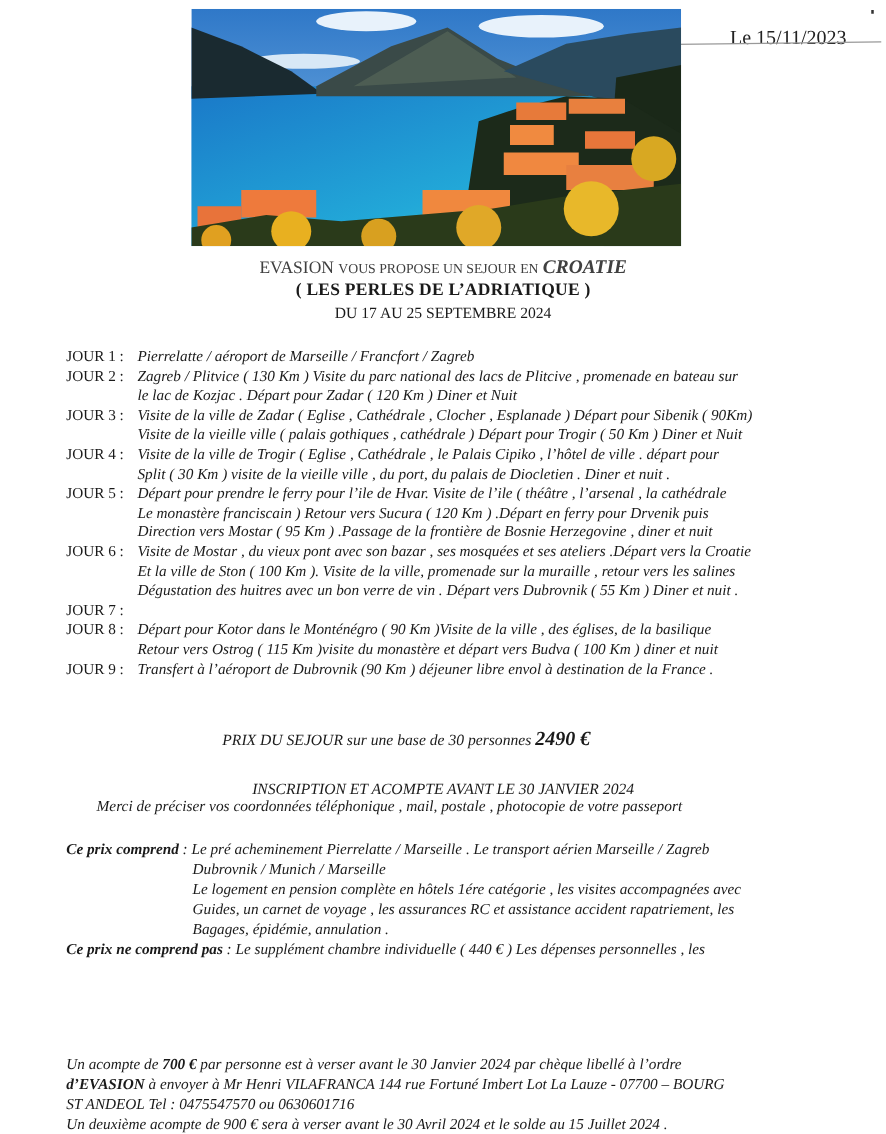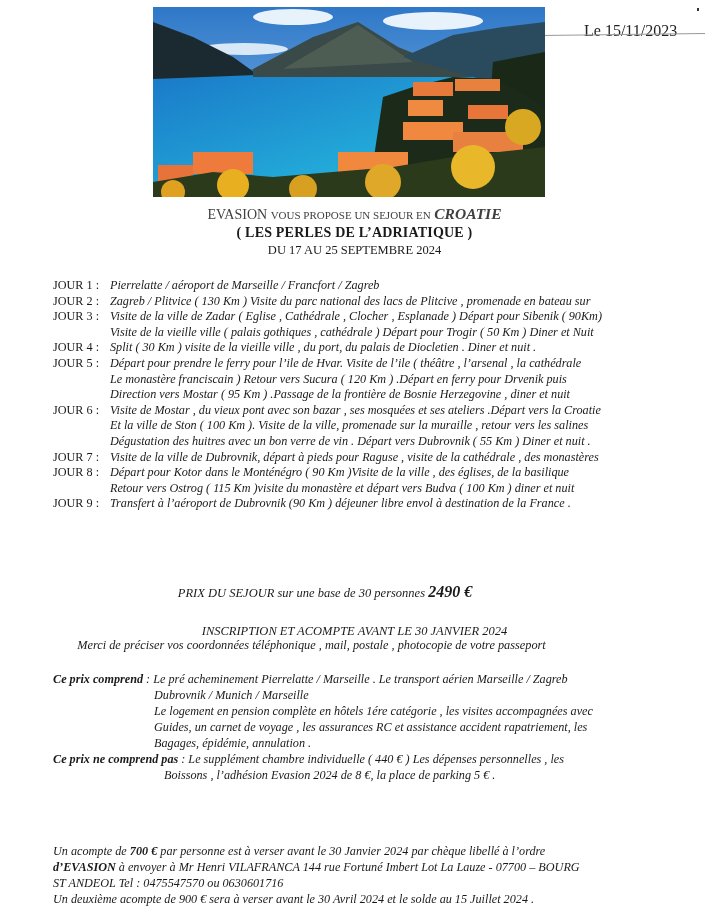--- a/index.html
+++ b/index.html
@@ -92,32 +92,34 @@
   <div class="day">
     <span class="lbl">JOUR 1 :</span>
     <span class="txt">
         <div>Pierrelatte / aéroport de Marseille / Francfort /  Zagreb</div>
       </span>
   </div>
   <div class="day">
     <span class="lbl">JOUR 2 :</span>
     <span class="txt">
       <div>Zagreb / Plitvice ( 130 Km ) Visite du parc national des lacs de Plitcive , promenade en bateau sur</div>
+      <div>le lac de Kozjac . Départ pour Zadar ( 120 Km ) Diner et Nuit</div>
     </span>
   </div>
   <div class="day">
     <span class="lbl">JOUR 3 :</span>
     <span class="txt">
       <div>Visite de la ville de Zadar ( Eglise , Cathédrale , Clocher , Esplanade ) Départ pour Sibenik ( 90Km)</div>
       <div>Visite de la vieille ville ( palais gothiques , cathédrale ) Départ pour Trogir ( 50 Km ) Diner et Nuit</div>
     </span>
   </div>
   <div class="day">
     <span class="lbl">JOUR 4 :</span>
     <span class="txt">
+      <div>Visite de la ville de Trogir ( Eglise , Cathédrale , le Palais Cipiko , l’hôtel de ville . départ pour</div>
       <div>Split ( 30 Km ) visite de la vieille ville , du port, du palais de Diocletien . Diner et nuit .</div>
     </span>
   </div>
   <div class="day">
     <span class="lbl">JOUR 5 :</span>
     <span class="txt">
       <div>Départ pour prendre le ferry pour l’ile de Hvar. Visite de l’ile ( théâtre , l’arsenal , la cathédrale</div>
       <div>Le monastère franciscain ) Retour vers Sucura ( 120 Km ) .Départ en ferry pour Drvenik puis</div>
       <div>Direction vers Mostar ( 95 Km ) .Passage de la frontière de Bosnie Herzegovine , diner et nuit</div>
     </span>
@@ -125,23 +127,20 @@
   <div class="day">
     <span class="lbl">JOUR 6 :</span>
     <span class="txt">
       <div>Visite de Mostar , du vieux pont avec son bazar , ses mosquées et ses ateliers .Départ vers la Croatie</div>
       <div>Et la ville de Ston ( 100 Km ). Visite de la ville, promenade sur la muraille , retour vers les salines</div>
       <div>Dégustation des huitres avec un bon verre de vin . Départ vers Dubrovnik ( 55 Km ) Diner et nuit .</div>
     </span>
   </div>
   <div class="day">
     <span class="lbl">JOUR 7 :</span>
-    <span class="txt">
-        <div>Visite de la ville de Dubrovnik, départ à pieds pour Raguse , visite de la cathédrale , des monastères</div>
-      </span>
   </div>
   <div class="day">
     <span class="lbl">JOUR 8 :</span>
     <span class="txt">
       <div>Départ pour Kotor dans le Monténégro ( 90 Km )Visite de la ville , des églises, de la basilique</div>
       <div>Retour vers Ostrog ( 115 Km )visite du monastère et départ vers Budva ( 100 Km ) diner et nuit</div>
     </span>
   </div>
   <div class="day">
     <span class="lbl">JOUR 9 :</span>
@@ -169,21 +168,20 @@
       <div style="margin-left:8px;">Guides, un carnet de voyage , les assurances RC et assistance accident rapatriement, les</div>
       <div style="margin-left:8px;">Bagages, épidémie, annulation .</div>
     </span>
   </div>
   <div class="row">
     <b>Ce prix ne comprend pas</b>
     <span class="cont" style="margin-left:3px;">
       <div>: Le supplément chambre individuelle ( 440 € ) Les dépenses personnelles , les</div>
     </span>
   </div>
-  <div style="margin-left:111px; white-space:nowrap;">Boissons , l’adhésion Evasion 2024 de 8 €, la place de parking 5 € .</div>
 </div>
 
 <div class="pay">
   <div>
     <span>Un acompte de </span><b>700 €</b><span> par personne est à verser avant le 30 Janvier 2024 par chèque libellé à l’ordre</span>
   </div>
   <div>
     <b>d’EVASION</b><span> à envoyer à Mr Henri VILAFRANCA  144 rue Fortuné Imbert Lot La Lauze  - 07700 – BOURG</span>
   </div>
   <div>ST ANDEOL Tel : 0475547570 ou 0630601716</div>

